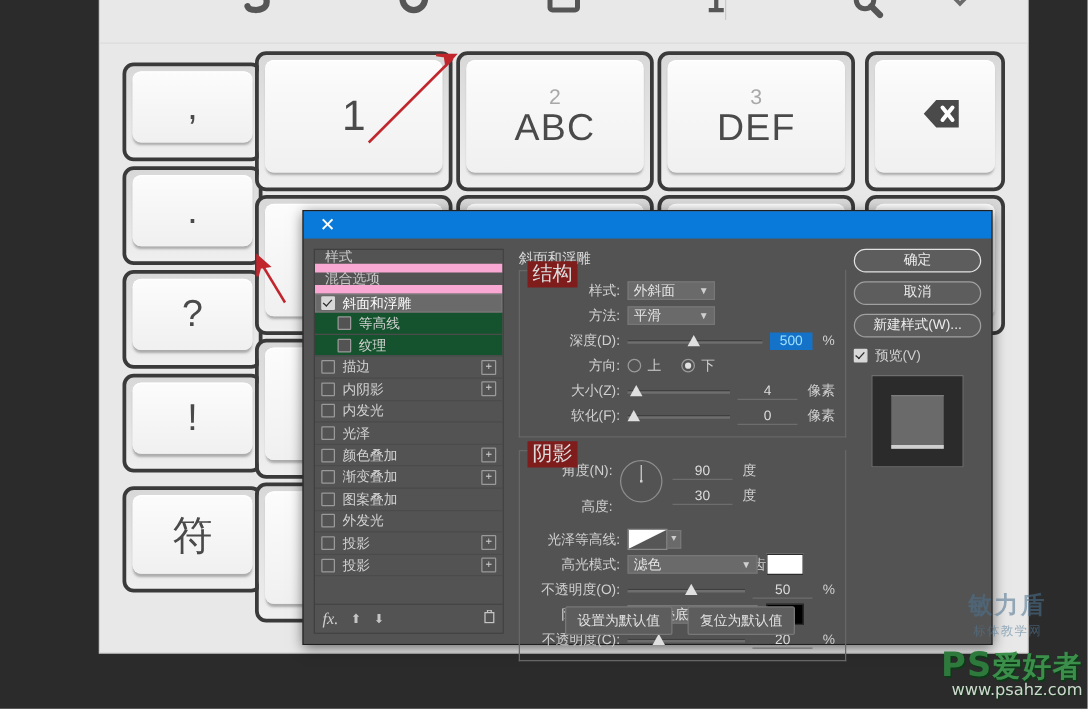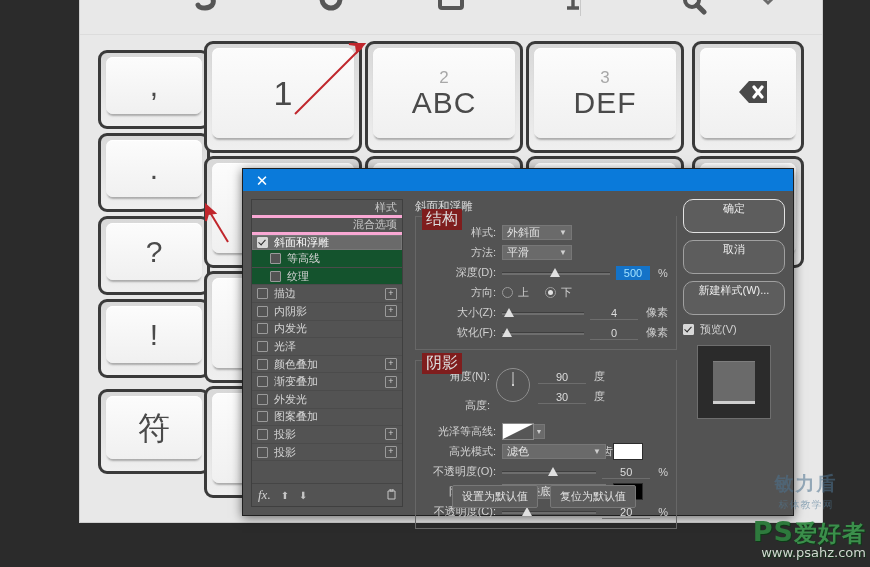--- a/index.html
+++ b/index.html
@@ -74,21 +74,21 @@
     position:absolute;left:8px;top:8px;width:152px;bottom:8px;
     background:#535353;border:1px solid #3f3f3f;box-sizing:border-box;
     display:flex;flex-direction:column;
   }
   #styles-list{flex:1;overflow:hidden;background:#535353;}
   .srow{
     height:17.6px;display:flex;align-items:center;
     padding:0 5px;box-sizing:border-box;font-size:11px;color:#d2d2d2;
     border-bottom:1px solid #4b4b4b;
   }
-  .srow.head{color:#c8c8c8;border-bottom:3px solid #f9a8d4;padding-left:8px;text-align:right;}
+  .srow.head{color:#c8c8c8;border-bottom:7px solid #f9a8d4;padding-left:8px;}
   .srow.sel{background:#6a6a6a;color:#fff;}
   .srow.sub{padding-left:18px;background:#14532d;}
   .cbx{
     width:9px;height:9px;border:1px solid #9a9a9a;background:#535353;
     margin-right:6px;flex:0 0 auto;position:relative;border-radius:1px;
   }
   .cbx.on{background:#d8d8d8;border-color:#d8d8d8;}
   .cbx.on:after{
     content:"";position:absolute;left:2px;top:0px;width:3px;height:6px;
     border:solid #2b2b2b;border-width:0 1.6px 1.6px 0;transform:rotate(42deg);
@@ -177,21 +177,21 @@
     display:flex;align-items:center;justify-content:center;gap:12px;
   }
   .btn-flat{
     background:#5d5d5d;border:1px solid #787878;border-radius:2px;
     font-size:11px;color:#e2e2e2;padding:3px 9px;
   }
 
   
   #right-col{position:absolute;right:8px;top:8px;width:102px;bottom:8px;}
   .btn-pill{
-    display:block;width:100%;height:34px;line-height:17px;text-align:center;
+    display:block;width:100%;height:19px;line-height:17px;text-align:center;
     background:#5d5d5d;border:1px solid #a0a0a0;border-radius:10px;
     font-size:11px;color:#ececec;margin-bottom:7px;box-sizing:border-box;
   }
   .btn-pill.primary{border-color:#e2e2e2;}
   #preview-row{display:flex;align-items:center;margin:2px 0 8px 0;}
   #preview-row .cbx{margin-right:6px;}
   #thumb{
     width:72px;height:72px;margin:0 auto;background:#2b2b2b;border:1px solid #6e6e6e;
     display:flex;align-items:center;justify-content:center;
   }
@@ -399,25 +399,25 @@
           <span class="slabel">颜色叠加</span>
           <span class="plus">+</span>
         </div>
         <div class="srow">
           <span class="cbx"></span>
           <span class="slabel">渐变叠加</span>
           <span class="plus">+</span>
         </div>
         <div class="srow">
           <span class="cbx"></span>
+          <span class="slabel">图案叠加</span>
+        </div>
+        <div class="srow">
+          <span class="cbx"></span>
           <span class="slabel">外发光</span>
-        </div>
-        <div class="srow">
-          <span class="cbx"></span>
-          <span class="slabel">图案叠加</span>
         </div>
         <div class="srow">
           <span class="cbx"></span>
           <span class="slabel">投影</span>
           <span class="plus">+</span>
         </div>
         <div class="srow">
           <span class="cbx"></span>
           <span class="slabel">投影</span>
           <span class="plus">+</span>

